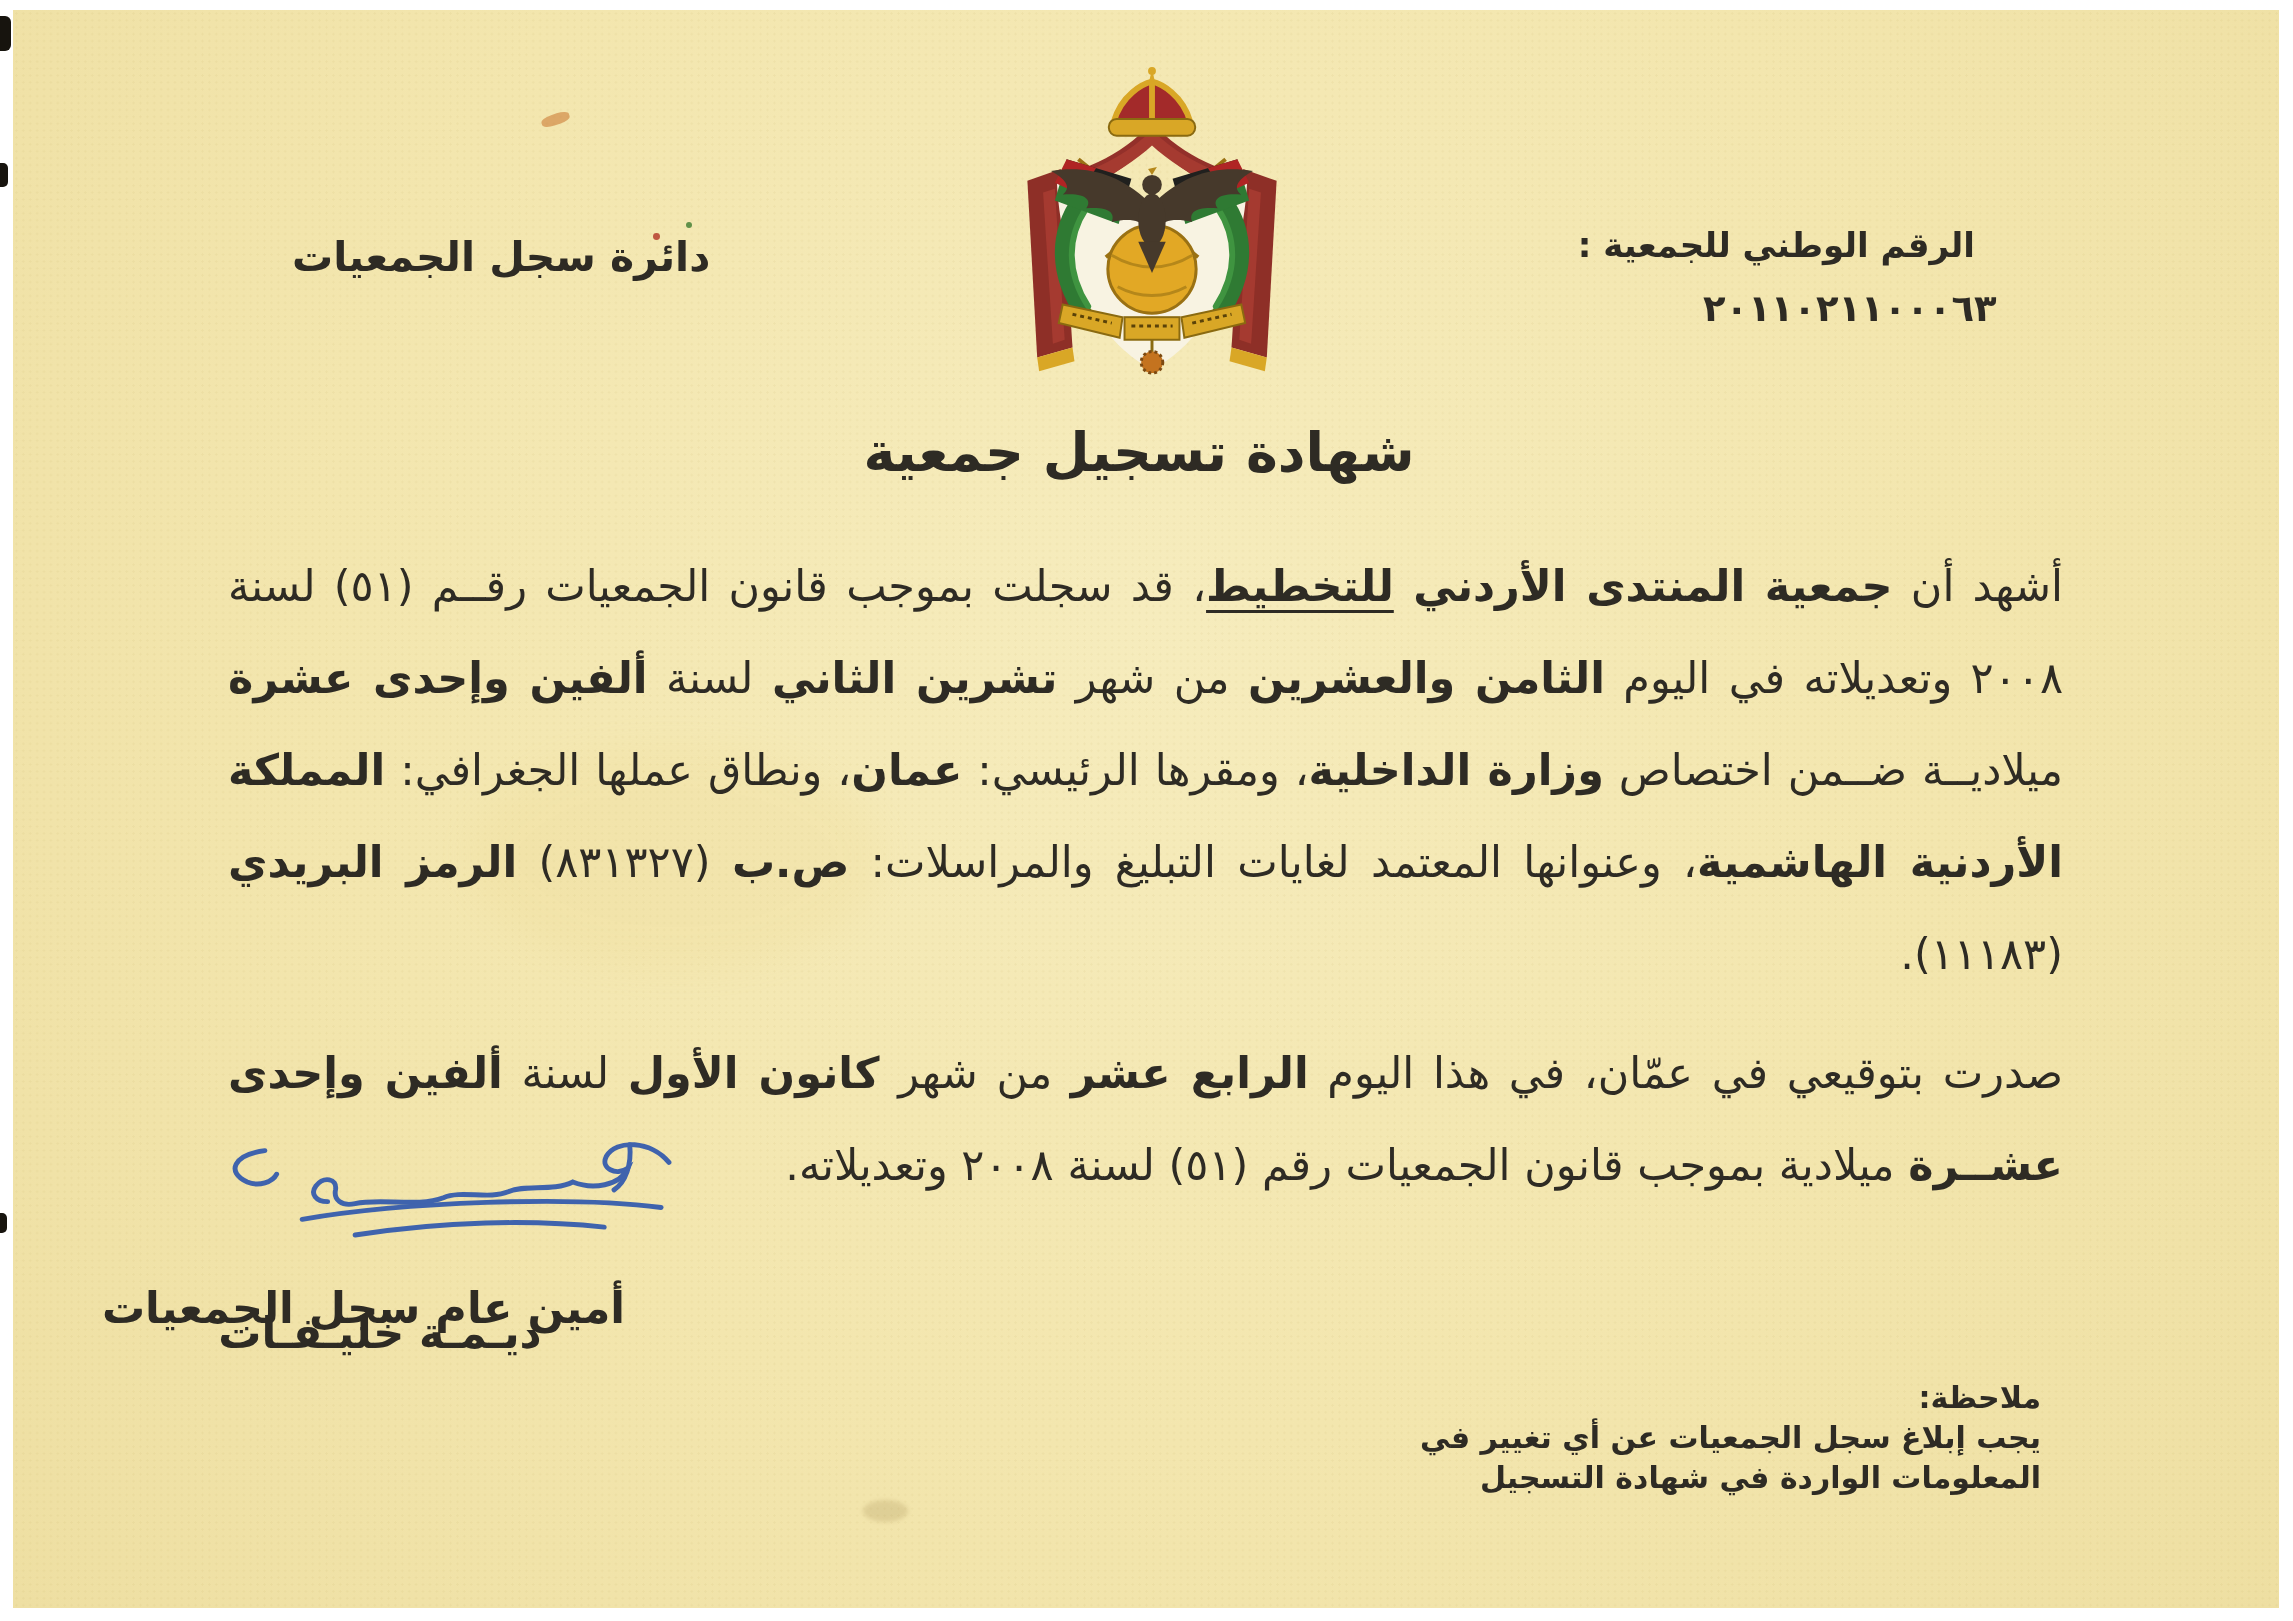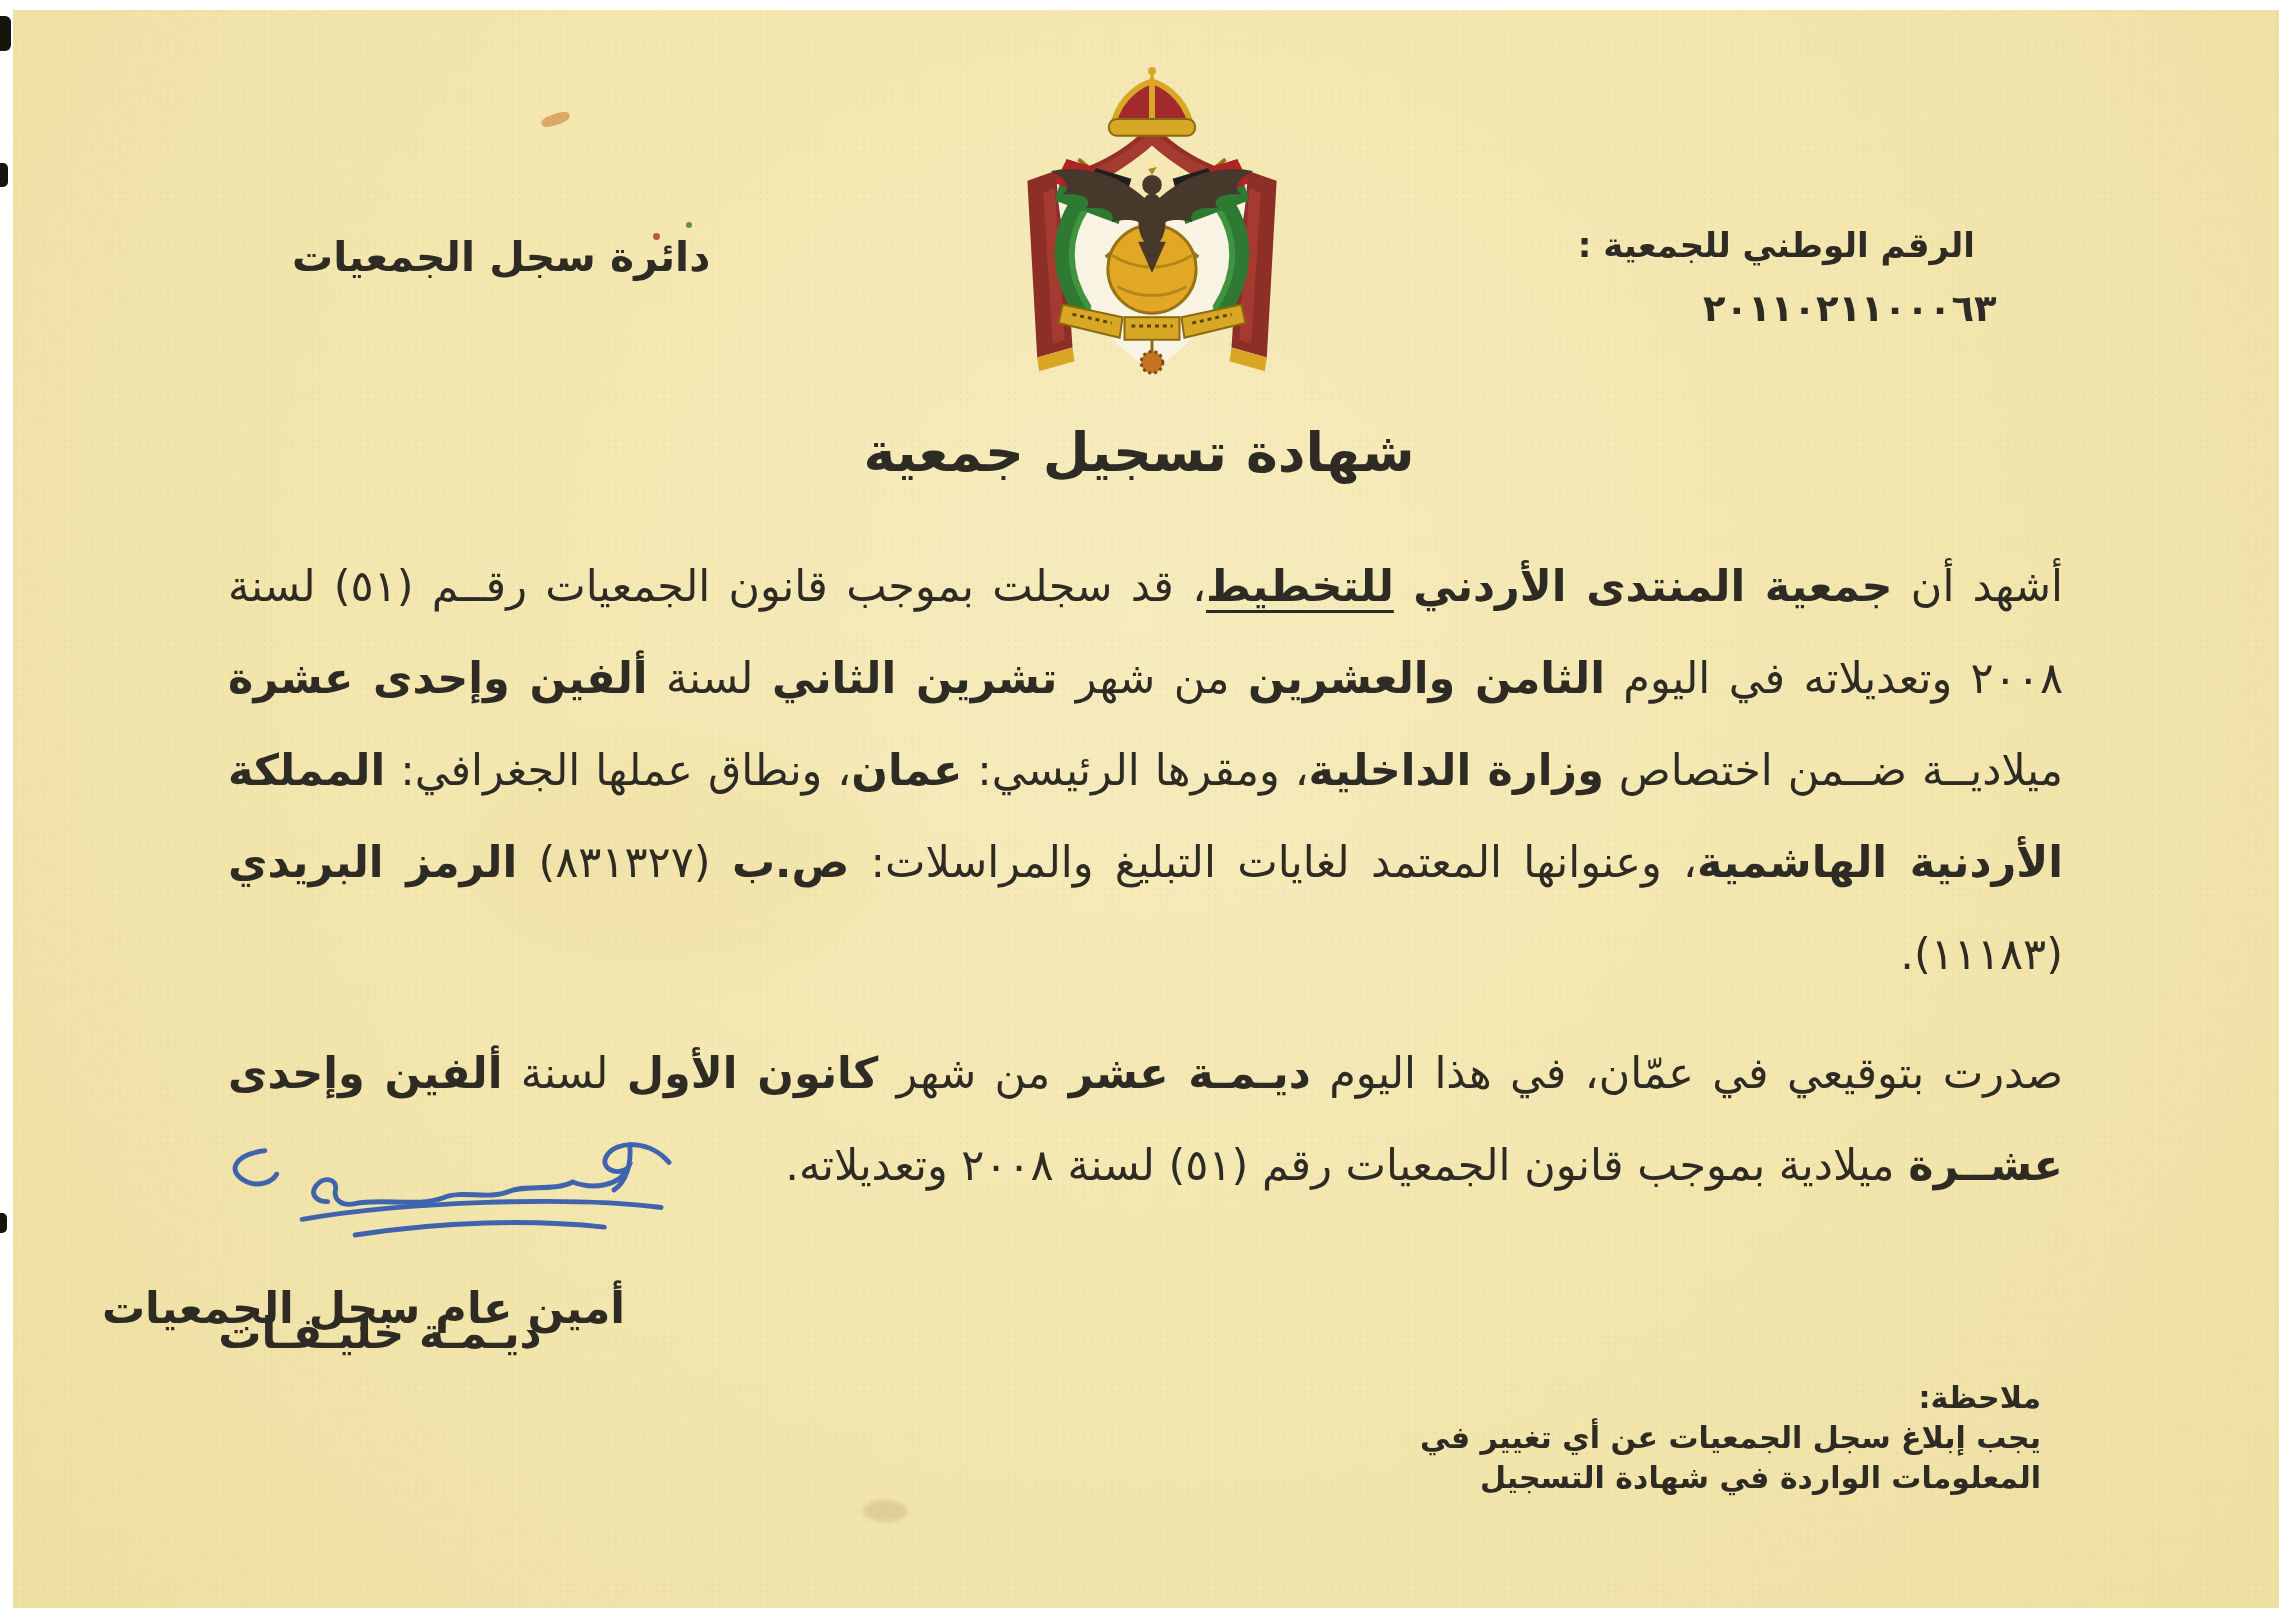--- a/index.html
+++ b/index.html
@@ -112,21 +112,21 @@
     <line x1="202" y1="263" x2="242" y2="254" stroke="#5a4208" stroke-width="3" stroke-dasharray="4 4"></line>
 
     <line x1="161" y1="280" x2="161" y2="296" stroke="#8a6a10" stroke-width="3"></line>
     <circle cx="161" cy="303" r="11" fill="#c4731f" stroke="#7c4a12" stroke-width="3" stroke-dasharray="3 3"></circle>
   </svg>
 
   <div class="title ink">شهادة تسجيل جمعية</div>
 
   <div class="bodytext ink">
     <p class="p1"><span>أشهد أن </span><span class="b">جمعية المنتدى الأردني </span><span class="b u">للتخطيط</span><span>، قد سجلت بموجب قانون الجمعيات رقــم (٥١) لسنة ٢٠٠٨ وتعديلاته في اليوم </span><span class="b">الثامن والعشرين</span><span> من شهر </span><span class="b">تشرين الثاني</span><span> لسنة </span><span class="b">ألفين وإحدى عشرة</span><span> ميلاديــة ضــمن اختصاص </span><span class="b">وزارة الداخلية</span><span>، ومقرها الرئيسي: </span><span class="b">عمان</span><span>، ونطاق عملها الجغرافي: </span><span class="b">المملكة الأردنية الهاشمية</span><span>، وعنوانها المعتمد لغايات التبليغ والمراسلات: </span><span class="b">ص.ب</span><span> (٨٣١٣٢٧) </span><span class="b">الرمز البريدي</span><span> (١١١٨٣).</span></p>
-    <p class="p2"><span>صدرت بتوقيعي في عمّان، في هذا اليوم </span><span class="b">ديـمـة عشر</span><span> من شهر </span><span class="b">كانون الأول</span><span> لسنة </span><span class="b">ألفين وإحدى عشــرة</span><span> ميلادية بموجب قانون الجمعيات رقم (٥١) لسنة ٢٠٠٨ وتعديلاته.</span></p>
+    <p class="p2"><span>صدرت بتوقيعي في عمّان، في هذا اليوم </span><span class="b">الرابع عشر</span><span> من شهر </span><span class="b">كانون الأول</span><span> لسنة </span><span class="b">ألفين وإحدى عشــرة</span><span> ميلادية بموجب قانون الجمعيات رقم (٥١) لسنة ٢٠٠٨ وتعديلاته.</span></p>
   </div>
 
   <svg class="sigwrap" viewBox="0 0 520 112" aria-hidden="true">
     <g stroke="#3f63ad" stroke-width="5" fill="none" stroke-linecap="round">
       <path d="M58,22 C26,26 18,44 40,54 C52,59 66,54 70,46"></path>
       <path d="M470,34 C452,12 416,10 406,28 C400,40 416,48 428,40 C420,58 392,62 372,54 C352,64 322,56 306,64 C286,72 258,62 240,70 C214,80 176,70 150,76 C136,79 128,72 130,62 C132,50 118,48 110,58 C104,66 110,74 122,74"></path>
       <path d="M430,16 C432,36 426,54 414,62"></path>
       <path d="M96,92 C200,74 372,68 462,80"></path>
       <path d="M150,108 C240,94 330,92 404,100"></path>
     </g>

